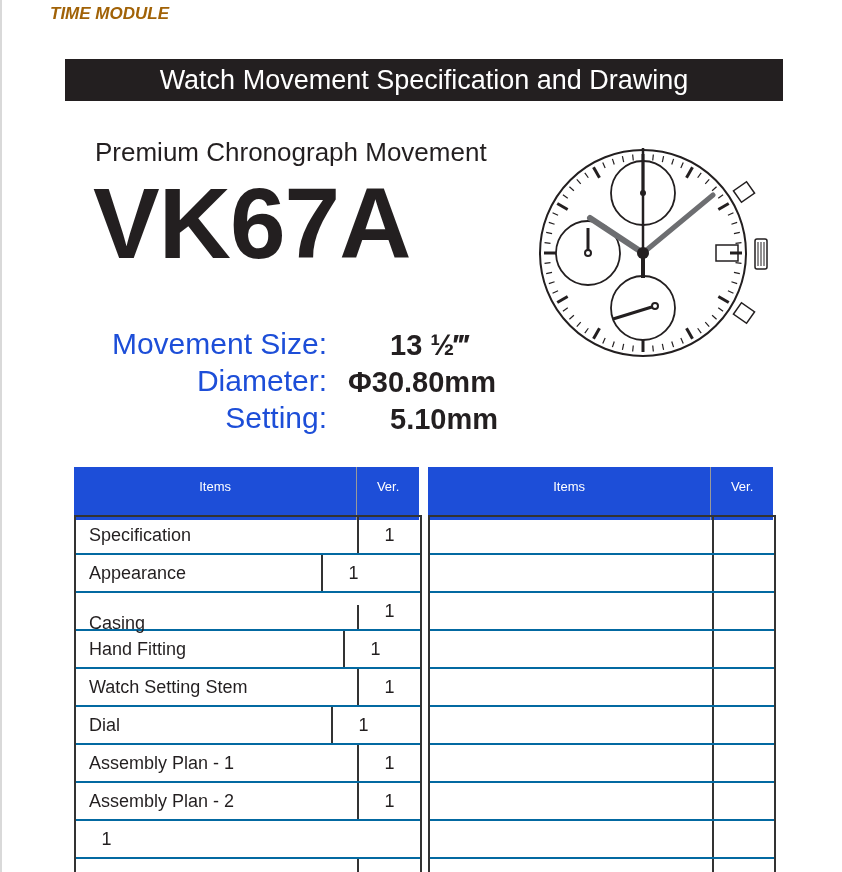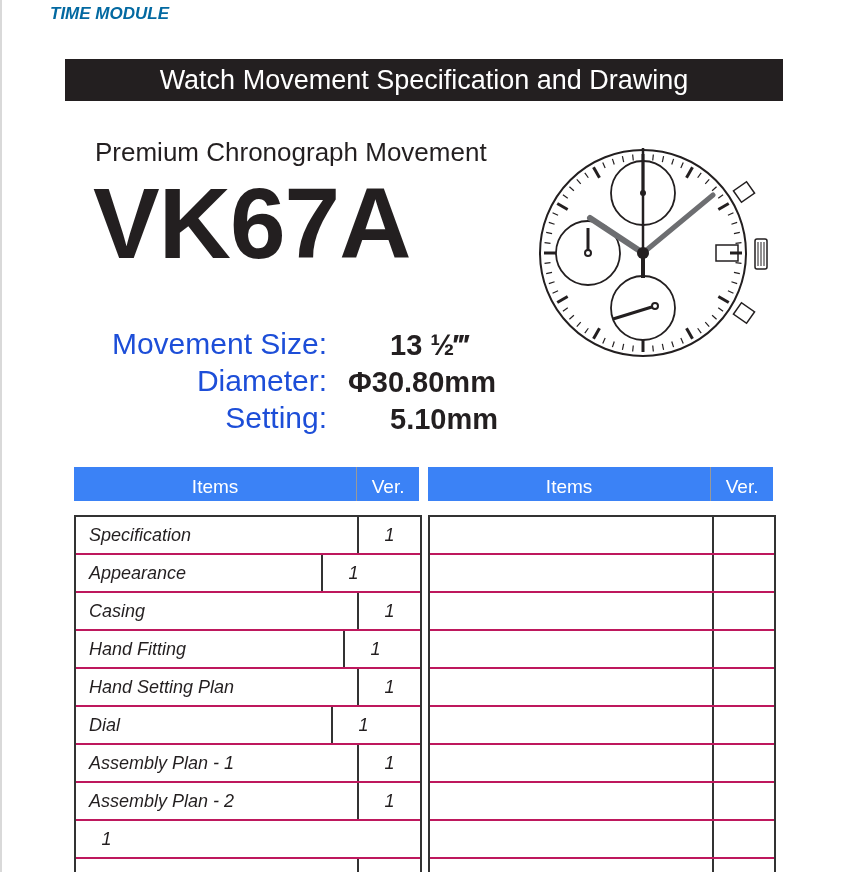--- a/index.html
+++ b/index.html
@@ -1,31 +1,31 @@
 <!DOCTYPE html>
 <html><head>
 <meta charset="utf-8">
 <style>
   html, body { margin:0; padding:0; }
   body { width:842px; height:872px; overflow:hidden; background:#ffffff; position:relative; font-family:"Liberation Sans", sans-serif; color:#231f20; }
   .left-edge { position:absolute; left:0; top:0; width:2px; height:872px; background:#d9d9d9; }
-  .module-label { position:absolute; left:50px; top:4px; font-size:17px; font-weight:bold; font-style:italic; color:#0369a1; }
+  .module-label { position:absolute; left:50px; top:4px; font-size:17px; font-weight:bold; font-style:italic; color:#a16207; }
   .title-bar { position:absolute; left:65px; top:59px; width:718px; height:42px; background:#231f20; color:#fff; font-size:27px; text-align:center; line-height:43px; }
   .subtitle { position:absolute; left:95px; top:137px; font-size:26px; color:#231f20; }
   .model { position:absolute; left:93px; top:168px; font-size:100px; font-weight:bold; letter-spacing:-1px; color:#231f20; line-height:110px; }
   .specs { position:absolute; left:95px; top:327px; }
   .spec-row { position:relative; height:37px; }
   .spec-label { position:absolute; right:0; width:232px; text-align:right; font-size:30px; color:#1d4ed8; top:0; }
   .spec-value { position:absolute; left:253px; font-size:29px; font-weight:bold; color:#231f20; top:2px; white-space:nowrap; }
   .watch { position:absolute; left:530px; top:138px; width:250px; height:240px; }
-  .thead { position:absolute; top:467px; height:34px; background:#3b82f6; color:#fff; font-size:19px; display:flex; }
+  .thead { position:absolute; top:467px; height:53px; background:#1d4ed8; color:#fff; font-size:13px; display:flex; }
   .thead div { line-height:39px; text-align:center; }
   .thead .c-items { border-right:1px solid #999; }
   .rows { position:absolute; top:515px; border-left:2px solid #333; border-right:2px solid #333; border-top:2px solid #333; }
-  .row { display:flex; height:36px; border-bottom:2px solid #be185d;font-style:italic; }
+  .row { display:flex; height:36px; border-bottom:2px solid #0369a1; }
   .row .c-items { border-right:2px solid #333; font-size:18px; line-height:37px; padding-left:13px; box-sizing:border-box; }
   .row .c-ver { font-size:18px; line-height:37px; text-align:center; }
 </style>
 </head>
 <body>
 
 <div class="left-edge"></div>
 
 <div class="module-label">TIME MODULE</div>
 <div class="title-bar">Watch Movement Specification and Drawing</div>
@@ -150,29 +150,29 @@
 <div class="rows" style="left:74px;width:344px;">
   <div class="row">
       <div class="c-items" style="width:283px;">Specification</div>
       <div class="c-ver" style="width:61px;">1</div>
     </div>
   <div class="row">
       <div class="c-items" style="width:247px;">Appearance</div>
       <div class="c-ver" style="width:61px;">1</div>
     </div>
   <div class="row">
-      <div class="c-items" style="width:283px;">Casing</div>
+      <div class="c-items" style="width:283px;margin-top:12px;">Casing</div>
       <div class="c-ver" style="width:61px;">1</div>
     </div>
   <div class="row">
       <div class="c-items" style="width:269px;">Hand Fitting</div>
       <div class="c-ver" style="width:61px;">1</div>
     </div>
   <div class="row">
-      <div class="c-items" style="width:283px;">Hand Setting Plan</div>
+      <div class="c-items" style="width:283px;">Watch Setting Stem</div>
       <div class="c-ver" style="width:61px;">1</div>
     </div>
   <div class="row">
       <div class="c-items" style="width:257px;">Dial</div>
       <div class="c-ver" style="width:61px;">1</div>
     </div>
   <div class="row">
       <div class="c-items" style="width:283px;">Assembly Plan - 1</div>
       <div class="c-ver" style="width:61px;">1</div>
     </div>

